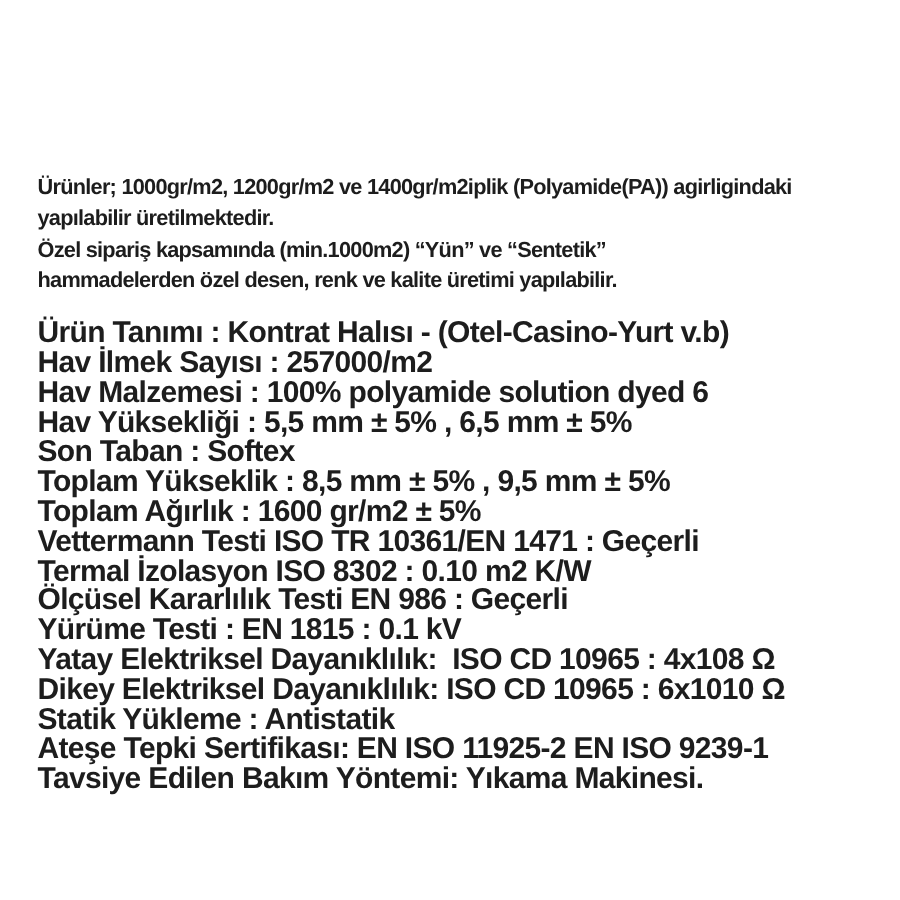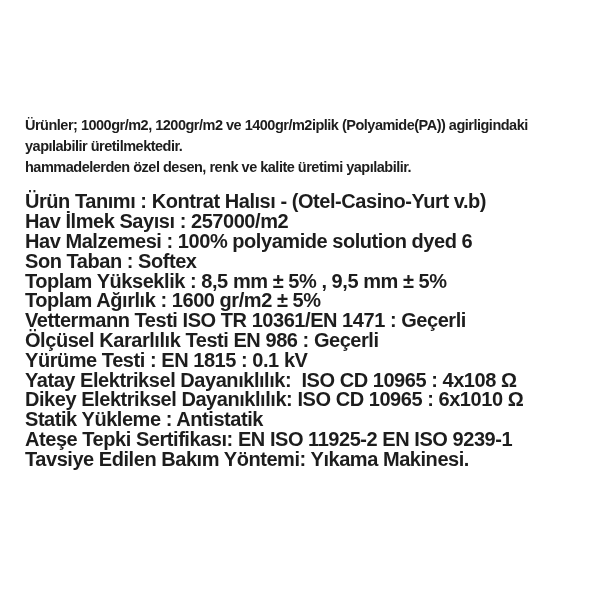--- a/index.html
+++ b/index.html
@@ -40,31 +40,34 @@
 </style>
 </head>
 <body>
 
 <div class="page">
   <div class="content">
 
     <div class="intro">
       <div class="line">Ürünler; 1000gr/m2, 1200gr/m2 ve 1400gr/m2iplik (Polyamide(PA)) agirligindaki</div>
       <div class="line">yapılabilir üretilmektedir.</div>
+      <div class="line">Özel sipariş kapsamında (min.1000m2) “Yün” ve “Sentetik”</div>
       <div class="line">hammadelerden özel desen, renk ve kalite üretimi yapılabilir.</div>
     </div>
 
     <div class="specs">
       <div class="line">Ürün Tanımı : Kontrat Halısı - (Otel-Casino-Yurt v.b)</div>
       <div class="line">Hav İlmek Sayısı : 257000/m2</div>
       <div class="line">Hav Malzemesi : 100% polyamide solution dyed 6</div>
+      <div class="line">Hav Yüksekliği : 5,5 mm ± 5% , 6,5 mm ± 5%</div>
       <div class="line">Son Taban : Softex</div>
       <div class="line">Toplam Yükseklik : 8,5 mm ± 5% , 9,5 mm ± 5%</div>
       <div class="line">Toplam Ağırlık : 1600 gr/m2 ± 5%</div>
       <div class="line">Vettermann Testi ISO TR 10361/EN 1471 : Geçerli</div>
+      <div class="line">Termal İzolasyon ISO 8302 : 0.10 m2 K/W</div>
       <div class="line">Ölçüsel Kararlılık Testi EN 986 : Geçerli</div>
       <div class="line">Yürüme Testi : EN 1815 : 0.1 kV</div>
       <div class="line">Yatay Elektriksel Dayanıklılık:  ISO CD 10965 : 4x108 Ω</div>
       <div class="line">Dikey Elektriksel Dayanıklılık: ISO CD 10965 : 6x1010 Ω</div>
       <div class="line">Statik Yükleme : Antistatik</div>
       <div class="line">Ateşe Tepki Sertifikası: EN ISO 11925-2 EN ISO 9239-1</div>
       <div class="line">Tavsiye Edilen Bakım Yöntemi: Yıkama Makinesi.</div>
     </div>
 
   </div>

